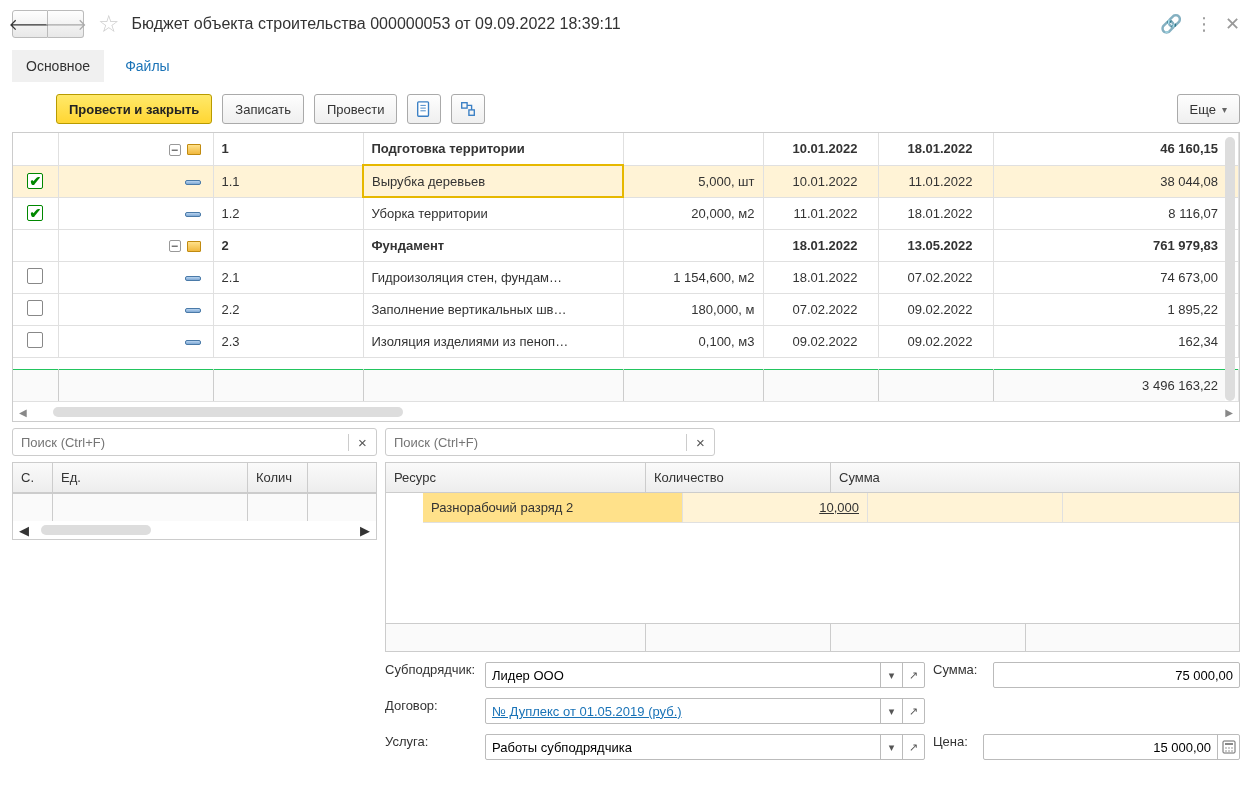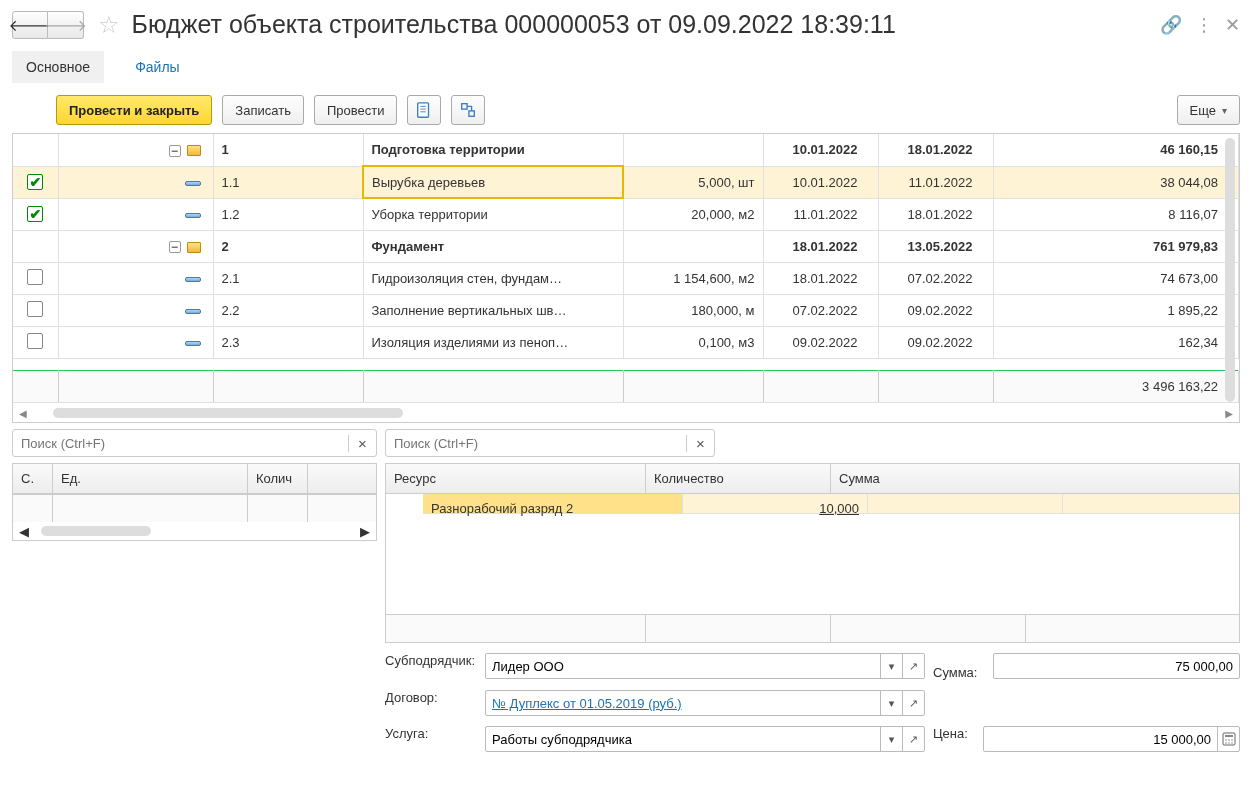--- a/index.html
+++ b/index.html
@@ -4,24 +4,24 @@
 <style>
   * { box-sizing: border-box; }
   html, body { margin:0; padding:0; font-family: Arial, sans-serif; font-size:13px; color:#333; background:#fff; }
   .app { width:1252px; height:809px; position:relative; background:#fff; padding:10px 12px; }
   .titlebar { display:flex; align-items:center; gap:8px; margin-bottom:12px; }
   .nav-buttons { display:flex; }
   .nav-btn { width:36px; height:28px; border:1px solid #bbb; background:linear-gradient(#fefefe,#e8e8e8); display:flex; align-items:center; justify-content:center; font-size:16px; cursor:pointer; }
   .nav-btn:first-child { border-radius:3px 0 0 3px; }
   .nav-btn:last-child { border-radius:0 3px 3px 0; border-left:none; color:#aaa; }
   .star-icon { font-size:24px; color:#ccc; cursor:pointer; margin-left:6px; }
-  .page-title { font-size:25px; color:#333; margin-left:4px; }
+  .page-title { font-size:16px; color:#333; margin-left:4px; }
   .title-right-icons { margin-left:auto; display:flex; gap:12px; align-items:center; }
   .title-right-icons span { color:#999; font-size:18px; cursor:pointer; }
-  .tabs { display:flex; gap:17px; margin-bottom:12px; }
+  .tabs { display:flex; gap:7px; margin-bottom:12px; }
   .tab { padding:8px 14px; font-size:14px; cursor:pointer; }
   .tab.active { background:#f0f0f0; color:#333; }
   .tab.link { color:#1a73b7; }
   .toolbar { display:flex; align-items:center; gap:10px; margin-bottom:8px;padding-left:44px; }
   .btn { height:30px; padding:0 12px; border:1px solid #aaa; border-radius:3px; background:linear-gradient(#fefefe,#efefef); cursor:pointer; font-size:13px; display:flex; align-items:center; }
   .btn.primary { background:linear-gradient(#ffe96a,#ffd633); border-color:#b89b00; font-weight:bold; color:#222; }
   .icon-btn { width:34px; height:30px; border:1px solid #aaa; border-radius:3px; background:linear-gradient(#fefefe,#efefef); display:flex; align-items:center; justify-content:center; cursor:pointer; }
   .icon-btn svg { width:18px; height:18px; }
   .more-btn { margin-left:auto; }
   .more-btn::after { content:"▾"; margin-left:6px; font-size:10px; color:#666; }
@@ -74,21 +74,21 @@
   .left-foot > div:nth-child(1){width:40px;}
   .left-foot > div:nth-child(2){width:195px;}
   .left-foot > div:nth-child(3){width:60px;}
   .left-foot > div:nth-child(4){flex:1;border-right:none;}
   .left-hscroll { height:18px; display:flex; align-items:center; gap:4px; padding:0 6px; }
   .left-hscroll .track { flex:1; height:10px; background:#fff; border-radius:5px; position:relative; }
   .left-hscroll .thumb { position:absolute; left:8px; width:110px; height:10px; background:#ddd; border-radius:5px; }
   .right-grid-head { display:flex; background:linear-gradient(#fafafa,#ededed); border-bottom:1px solid #ccc; height:30px; }
   .right-grid-head > div { border-right:1px solid #ccc; padding:0 8px; line-height:30px; }
   .rc1{width:260px;} .rc2{width:185px;} .rc3{width:195px;} .rc4{flex:1;border-right:none !important;}
-  .right-row { display:flex; height:20px;padding-left:37px; }
+  .right-row { display:flex; height:30px;padding-left:37px; }
   .right-row > div { border-right:1px solid #e0e0e0; border-bottom:1px solid #e0e0e0; padding:0 8px; line-height:30px; white-space:nowrap; }
   .right-row.sel > div { background:#fff3d6; }
   .right-row.sel > div:first-child { background:#ffe18a; }
   .right-blank { height:100px; }
   .right-foot { display:flex; height:28px; border-top:1px solid #ccc; background:#fafafa; }
   .right-foot > div { border-right:1px solid #ccc; }
   .form-row { display:flex; align-items:flex-start; gap:0; margin-top:10px; }
   .form-label { width:100px; color:#333; }
   .form-input-wrap { display:flex; align-items:center; border:1px solid #bbb; border-radius:2px; height:26px; background:#fff; }
   .form-input-wrap input { flex:1; border:none; outline:none; padding:0 6px; font-size:13px; }
@@ -302,21 +302,21 @@
         </div>
       </div>
 
       <div class="form-row">
         <span class="form-label">Субподрядчик:</span>
         <div class="form-input-wrap" style="width:440px;">
           <input value="Лидер ООО" style="">
           <span class="dd">▾</span>
           <span class="ext">↗</span>
         </div>
-        <span class="form-label" style="width:60px;text-align:left;margin-left:8px;margin-top:12px;">Сумма:</span>
+        <span class="form-label" style="width:60px;text-align:left;margin-left:8px;">Сумма:</span>
         <div class="form-input-wrap" style="flex:1;">
           <input class="num-input" value="75 000,00" style="">
         </div>
       </div>
 
       <div class="form-row">
         <span class="form-label">Договор:</span>
         <div class="form-input-wrap link" style="width:440px;">
           <input value="№ Дуплекс от 01.05.2019 (руб.)" style="">
           <span class="dd">▾</span>

